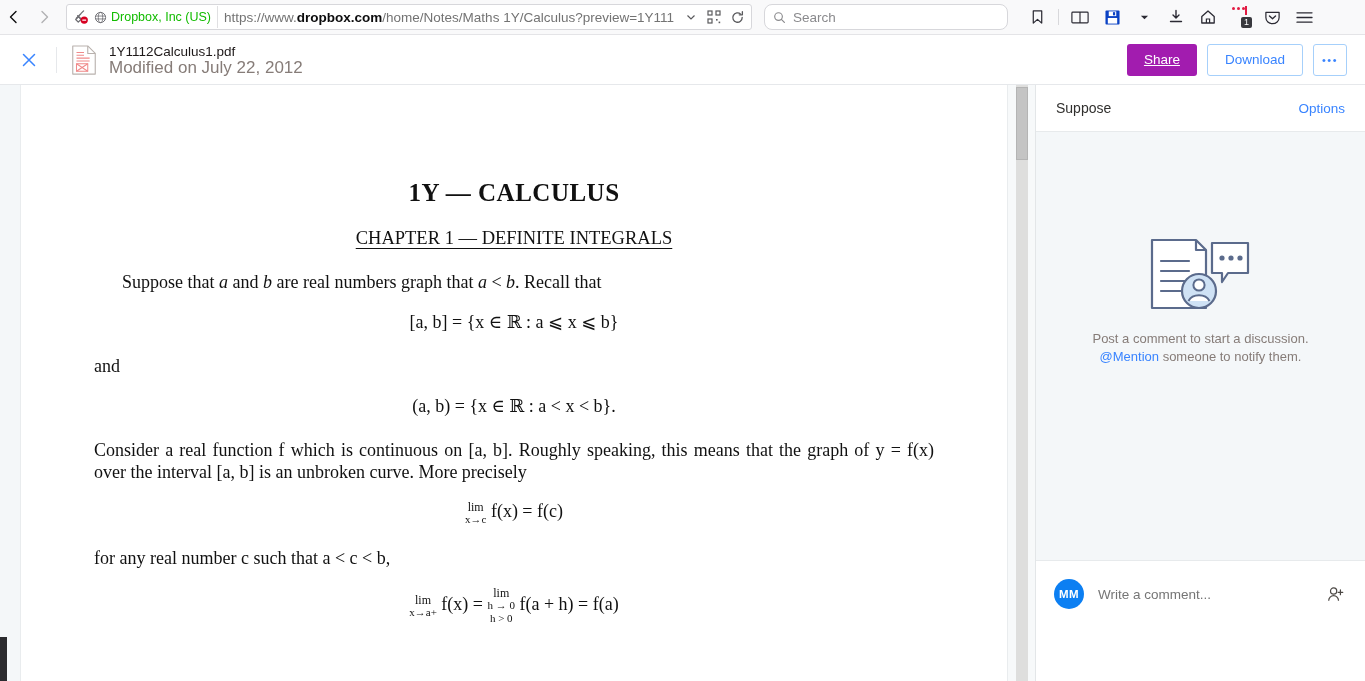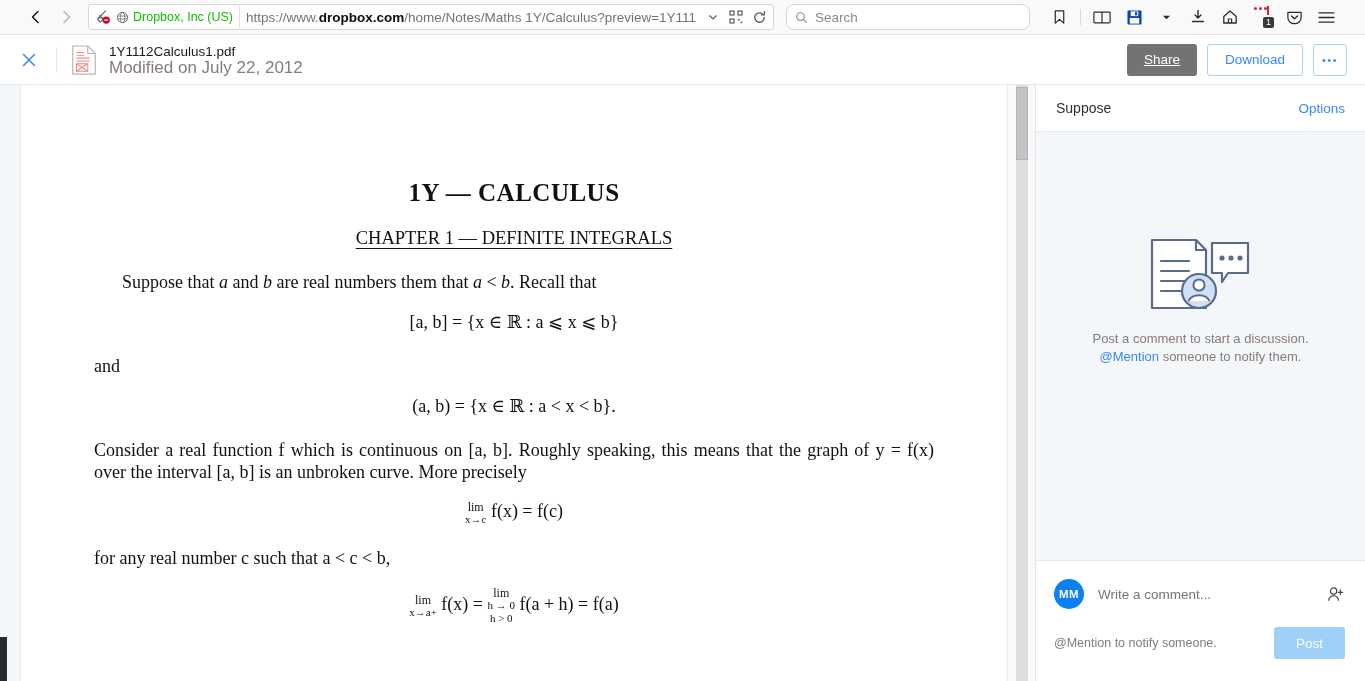--- a/index.html
+++ b/index.html
@@ -10,21 +10,21 @@
     font-family: "Liberation Sans", sans-serif;
     -webkit-font-smoothing: antialiased;
   }
 
   
   .browser-bar {
     height: 35px; width: 1365px;
     background: #f9f9fa;
     border-bottom: 1px solid #e4e4e7;
     display: flex; align-items: center;
-    padding: 0 22px;
+    padding: 0 0;
     gap: 2px;
     position: relative;
   }
   .nav-btn {
     width: 28px; height: 28px;
     display: flex; align-items: center; justify-content: center;
     border-radius: 4px;
     color: #0c0c0d;
   }
   .nav-btn.disabled { color: #b1b1b3; }
@@ -125,21 +125,21 @@
   .file-sub { font-size: 17px; color: #867c78; line-height: 16px; }
   .hdr-actions { margin-left: auto; display: flex; align-items: center; gap: 10px; }
   .btn {
     height: 32px;
     border-radius: 3px;
     font-size: 13.5px;
     display: flex; align-items: center; justify-content: center;
     padding: 0 17px;
     white-space: nowrap;
   }
-  .btn-primary { background: #737373; color: #fff; text-decoration: underline; }
+  .btn-primary { background: #a21caf; color: #fff; text-decoration: underline; }
   .btn-secondary { background: #fff; color: #3984ff; border: 1px solid #a6d0fb; }
   .btn-more {
     width: 34px; height: 32px; padding: 0;
     background:#fff; border:1px solid #a6d0fb; color:#3984ff;
     border-radius: 3px;
     display:flex; align-items:center; justify-content:center;
     letter-spacing: 1.5px; font-size: 11px;
   }
 
   
@@ -469,21 +469,21 @@
 <div class="body-area">
 
   <div class="pdf-wrap">
     <div class="pdf-left-strip"></div>
     <div class="pdf-page">
       <div class="doc">
         <div class="doc-title">1Y — CALCULUS</div>
         <div class="doc-chapter">CHAPTER 1 — DEFINITE INTEGRALS</div>
 
         <div class="p indent">
-          <span>Suppose that </span><em>a</em><span> and </span><em>b</em><span> are real numbers them that </span><em>a</em> &lt; <em>b</em><span>. Recall that</span>
+          <span>Suppose that </span><em>a</em><span> and </span><em>b</em><span> are real numbers graph that </span><em>a</em> &lt; <em>b</em><span>. Recall that</span>
         </div>
 
         <div class="eq">[a, b] = {x ∈ ℝ : a ⩽ x ⩽ b}</div>
 
         <div class="p">and</div>
 
         <div class="eq">(a, b) = {x ∈ ℝ : a &lt; x &lt; b}.</div>
 
         <div class="p">Consider a real function f which is continuous on [a, b]. Roughly speaking, this means that the graph of y = f(x) over the interval [a, b] is an unbroken curve. More precisely</div>
 
@@ -548,19 +548,15 @@
         <div class="avatar">MM</div>
         <input class="comment-input" placeholder="Write a comment..." style="">
         <div class="add-person">
           <svg width="17" height="17" viewBox="0 0 18 18">
             <circle cx="7" cy="5.4" r="3.3" fill="none" stroke="currentColor" stroke-width="1.3"></circle>
             <path d="M1.8 15.5 a5.2 5.2 0 0 1 10.4 0" fill="none" stroke="currentColor" stroke-width="1.3"></path>
             <path d="M14.2 4.2v5M11.7 6.7h5" stroke="currentColor" stroke-width="1.3" stroke-linecap="round"></path>
           </svg>
         </div>
       </div>
-      <div class="foot-row2">
-        <span class="mention-hint">@Mention to notify someone.</span>
-        <div class="post-btn">Post</div>
-      </div>
     </div>
   </div>
 </div>
 
 </body></html>

